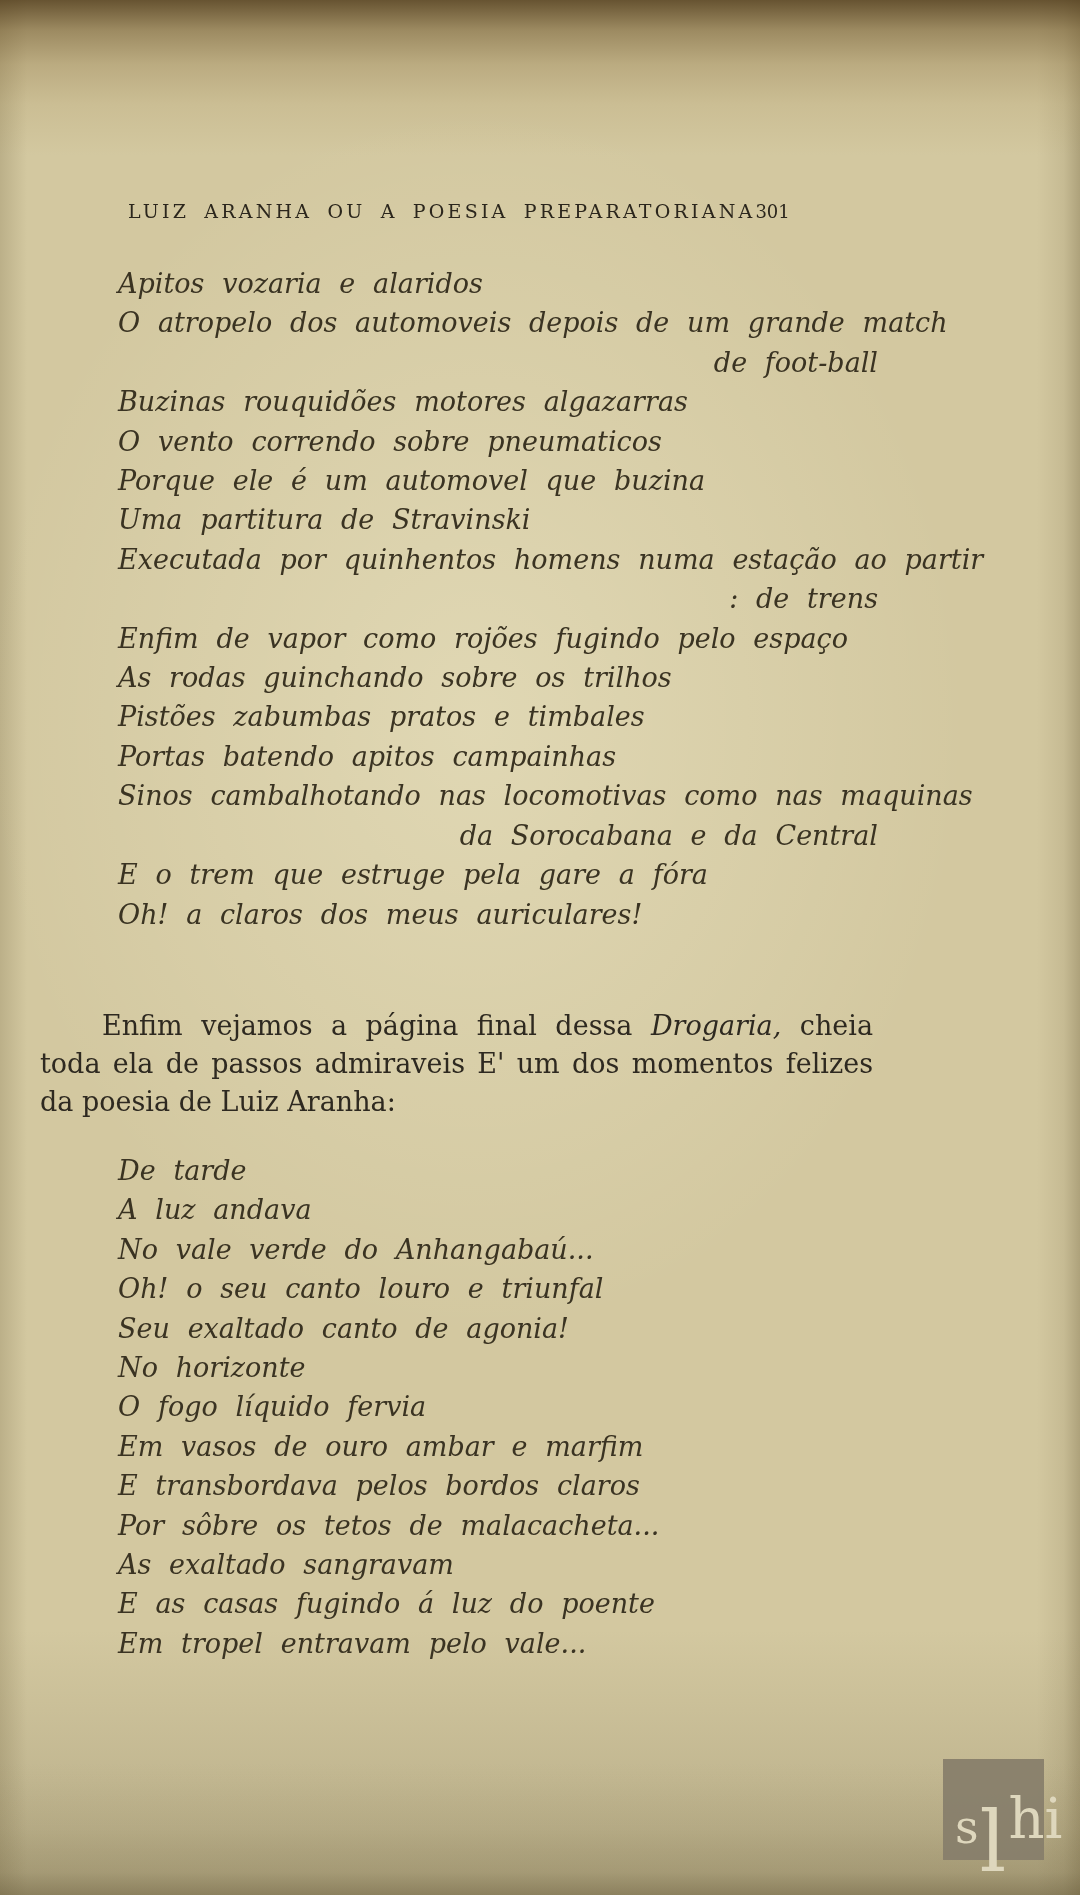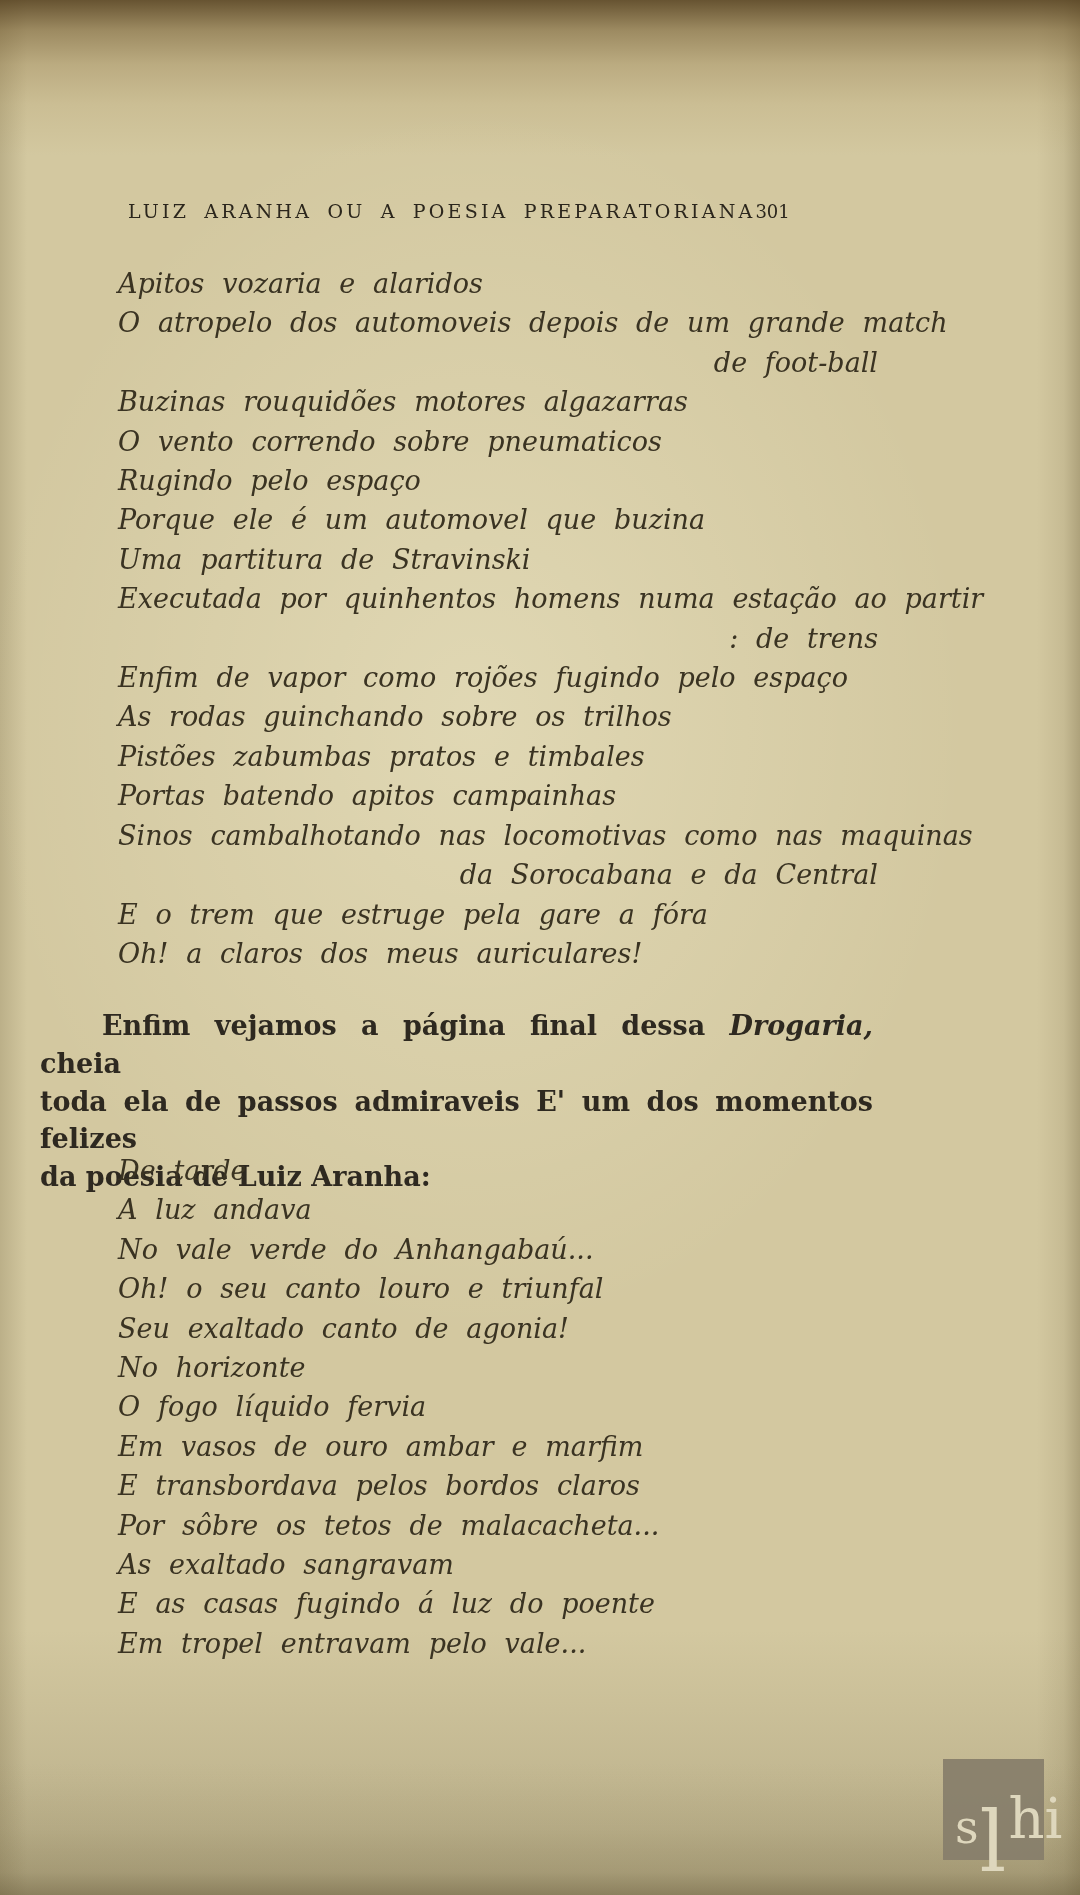--- a/index.html
+++ b/index.html
@@ -40,21 +40,21 @@
   }
   .poem .pline { line-height: 39.4px; white-space: nowrap; }
   .poem .pline.r { text-align: right; white-space: nowrap; }
   #poem-1 { top: 264px; }
   #poem-2 { top: 1151px; }
   
   .prose {
     position: absolute; left: 40px; top: 1007px; width: 833px;
     font-size: 27px; color: #2e2920;
   }
-  .prose .prose-line { line-height: 37.8px; font-weight: bold; }
+  .prose .prose-line { line-height: 37.8px; }
   .prose .just { text-align: justify; text-align-last: justify; }
   .prose .indent { text-indent: 62px; }
   .prose .it { font-style: italic; }
   
   .watermark {
     position: absolute; left: 943px; top: 1759px; width: 101px; height: 101px;
     background: rgba(134,126,106,0.93);
     overflow: visible;
   }
   .watermark .letters {
@@ -75,21 +75,20 @@
     <span class="title">LUIZ ARANHA OU A POESIA PREPARATORIANA</span>
     <span class="pageno">301</span>
   </div>
 
   <div class="poem" id="poem-1">
     <div class="pline">Apitos vozaria e alaridos</div>
     <div class="pline">O atropelo dos automoveis depois de um grande match</div>
     <div class="pline r">de foot-ball</div>
     <div class="pline">Buzinas rouquidões motores algazarras</div>
     <div class="pline">O vento correndo sobre pneumaticos</div>
-    <div class="pline">Rugindo pelo espaço</div>
     <div class="pline">Porque ele é um automovel que buzina</div>
     <div class="pline">Uma partitura de Stravinski</div>
     <div class="pline">Executada por quinhentos homens numa estação ao partir</div>
     <div class="pline r">: de trens</div>
     <div class="pline">Enfim de vapor como rojões fugindo pelo espaço</div>
     <div class="pline">As rodas guinchando sobre os trilhos</div>
     <div class="pline">Pistões zabumbas pratos e timbales</div>
     <div class="pline">Portas batendo apitos campainhas</div>
     <div class="pline">Sinos cambalhotando nas locomotivas como nas maquinas</div>
     <div class="pline r">da Sorocabana e da Central</div>

